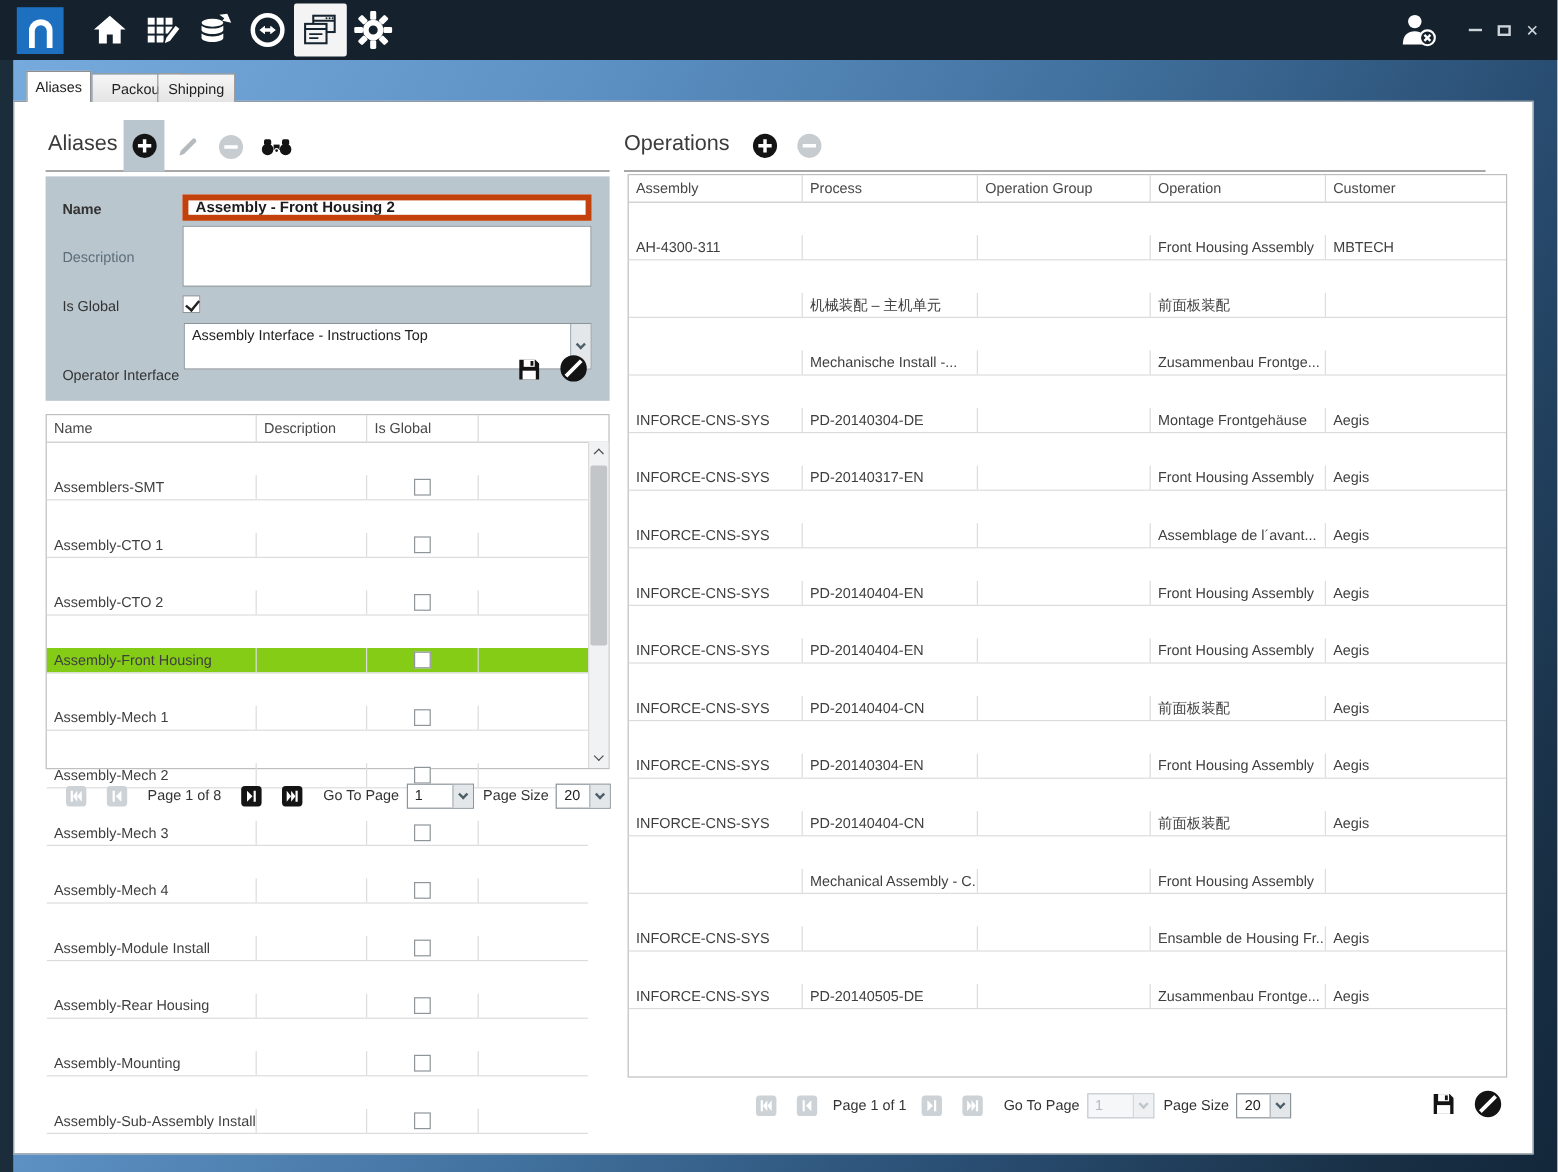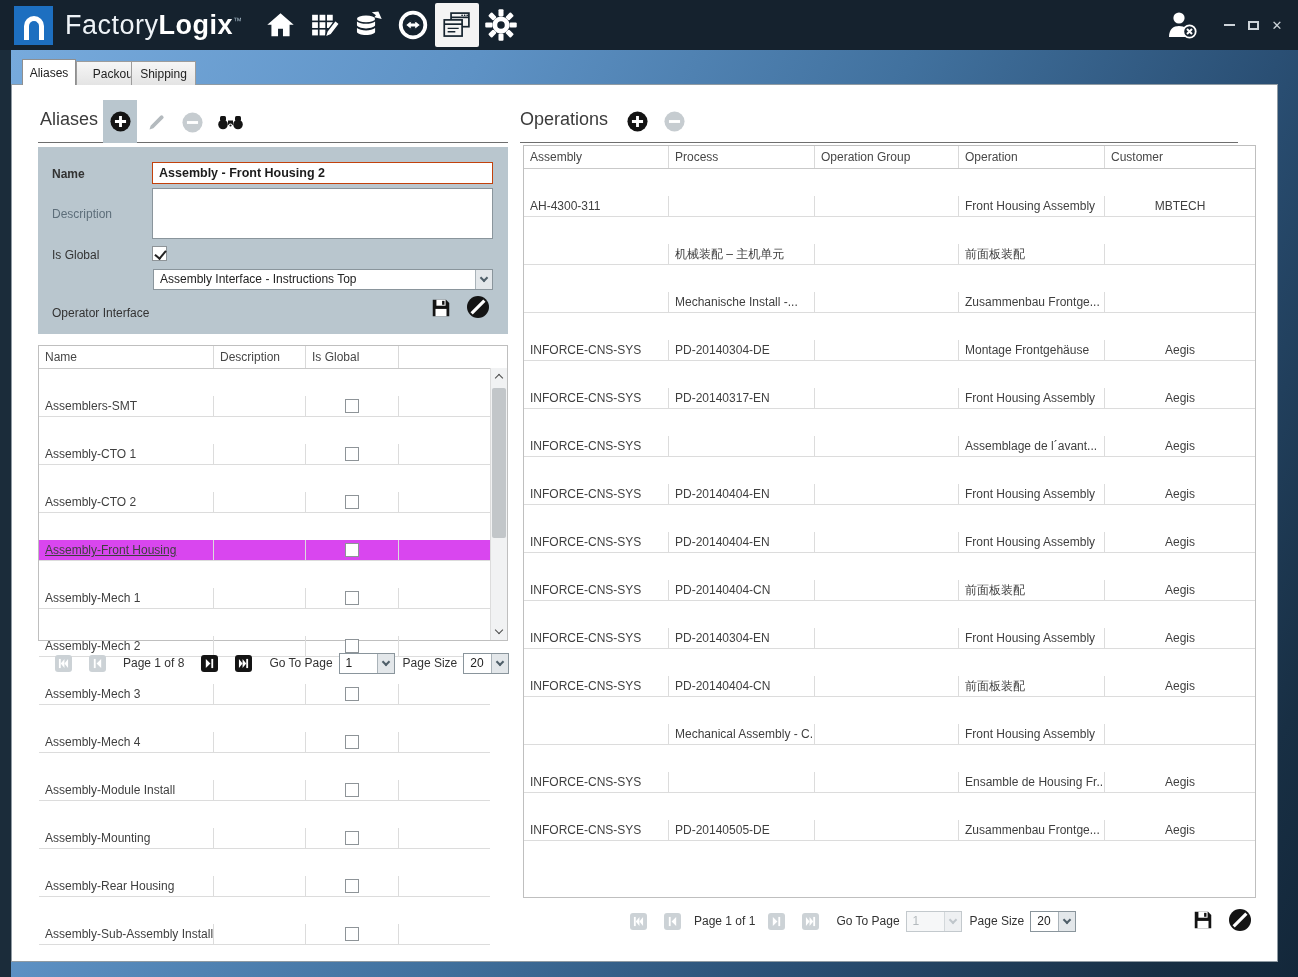--- a/index.html
+++ b/index.html
@@ -39,41 +39,41 @@
   .sec-title { position:absolute; font-size:18px; color:#3b3b3b; }
   .hr { position:absolute; height:1px; background:#6e6e6e; }
   .tool-circle { width:23px; height:23px; display:inline-block; }
   .add-tab { position:absolute; left:103px; top:100px; width:34px; height:43px; background:#b9c6ce; display:flex; align-items:center; justify-content:center; cursor:pointer; z-index:2; }
   .toolbtn { position:absolute; cursor:pointer; display:flex; align-items:center; justify-content:center; }
 
   
   .alias-form { position:absolute; left:38px; top:147px; width:470px; height:187px; background:#b9c6ce; }
   .flabel { position:absolute; font-size:12px; color:#333; }
   .flabel.dim { color:#5d6e7a; }
-  .fname-input { position:absolute; left:114px; top:15px; width:341px; height:22px; border:1px solid #c2410c; font-family:"Liberation Sans",sans-serif; font-size:12.5px; font-weight:bold; color:#1c1c1c; padding:0 6px; background:#fff; }
+  .fname-input { position:absolute; left:114px; top:15px; width:341px; height:22px; border:5px solid #c2410c; font-family:"Liberation Sans",sans-serif; font-size:12.5px; font-weight:bold; color:#1c1c1c; padding:0 6px; background:#fff; }
   .fdesc { position:absolute; left:114px; top:41px; width:341px; height:51px; border:1px solid #8a959c; background:#fff; resize:none; font-family:"Liberation Sans",sans-serif; font-size:12px; padding:3px 6px; }
   .cb { width:15px; height:15px; border:1px solid #8e9498; background:#fff; display:inline-block; position:relative; cursor:pointer; }
   .cb.checked::after { content:""; position:absolute; left:4px; top:1px; width:5px; height:9px; border:solid #222; border-width:0 2px 2px 0; transform:rotate(40deg); }
   .combo { background:#fff; border:1px solid #8a959c; display:flex; align-items:stretch; font-size:12px; color:#222; cursor:pointer; }
   .combo .val { flex:1; padding:2px 6px; overflow:hidden; white-space:nowrap; }
   .combo .dd { width:17px; background:#e3e7ea; border-left:1px solid #aab3b9; display:flex; align-items:center; justify-content:center; }
   .chev { width:6px; height:6px; border-right:2px solid #4f5f69; border-bottom:2px solid #4f5f69; transform:rotate(45deg); margin-top:-3px; }
   .combo.disabled { border-color:#c3c9cd; background:#f6f7f8; color:#b3b9bd; }
   .combo.disabled .dd { background:#eef0f2; border-color:#d3d8db; }
   .combo.disabled .chev { border-color:#bfc6cb; }
 
   
   .grid { position:absolute; background:#fff; border:1px solid #bfbfbf; font-size:12px; color:#3f3f3f; }
   .ghead { display:grid; border-bottom:1px solid #c9c9c9; color:#474747; }
   .ghead > div { padding:3px 6px; line-height:16px; border-right:1px solid #d9d9d9; overflow:hidden; white-space:nowrap; }
   .ghead > div:last-child { border-right:none; }
   .grow { display:grid; border-bottom:1px solid #dcdcdc; height:21px;margin-top:27px; }
   .grow > div { padding:0 6px; line-height:20px; border-right:1px solid #dcdcdc; overflow:hidden; white-space:nowrap; }
-  .grow > div:last-child { border-right:none;text-align:center; }
-  .grow.selected { background:#d946ef;text-decoration:underline; }
+  .grow > div:last-child { border-right:none; }
+  .grow.selected { background:#84cc16; }
   .alias-grid .ghead { grid-template-columns:175px 92px 93px auto; }
   .alias-grid .grow { grid-template-columns:175px 92px 93px 76px; }
   .glob-cell { display:flex; align-items:center; justify-content:center; }
   .glob-cell .cb { width:14px; height:14px; }
   .ops-grid .ghead, .ops-grid .grow { grid-template-columns:145px 146px 144px 146px auto; }
 
   
   .vscroll { position:absolute; right:0; top:22px; bottom:0; width:17px; background:#f1f2f3; border-left:1px solid #dcdcdc; }
   .sb-btn { position:absolute; left:0; width:16px; height:17px; display:flex; align-items:center; justify-content:center; cursor:pointer; }
   .sb-up { top:0; } .sb-down { bottom:0; }
@@ -96,23 +96,20 @@
 </style>
 </head>
 <body>
 
 <div id="window" data-interactable="false">
 
   <div class="titlebar" data-interactable="false">
     <div class="logo-box" data-interactable="false">
         <div class="logo-n"></div>
       </div>
-    <div class="brand" data-interactable="false">
-      <span class="light" data-interactable="false">Factory</span><span class="bold" data-interactable="false">Logix</span><sup data-interactable="false">™</sup>
-    </div>
     <div class="nav" data-interactable="false">
       <div class="nav-item" data-interactable="true">
         <svg width="33" height="33" viewBox="0 0 40 40" data-interactable="false">
             <path d="M20 5 4 19h5v14h8v-9h6v9h8V19h5z" fill="#fff"></path>
           </svg>
       </div>
       <div class="nav-item" data-interactable="true">
         <svg width="33" height="33" viewBox="0 0 40 40" data-interactable="false">
           <g fill="#fff">
               <rect x="5" y="7" width="7" height="7"></rect>
@@ -244,21 +241,21 @@
   <div class="hr" style="left:38px; top:142px; width:470px;" data-interactable="false"></div>
 
   <div class="alias-form" data-interactable="false">
     <div class="flabel" style="left:14px; top:20px; font-weight:bold;" data-interactable="false">Name</div>
     <input class="fname-input" type="text" data-interactable="true" value="Assembly - Front Housing 2" style="">
     <div class="flabel dim" style="left:14px; top:60px;" data-interactable="false">Description</div>
     <textarea class="fdesc" data-interactable="true" style=""></textarea>
     <div class="flabel" style="left:14px; top:101px;" data-interactable="false">Is Global</div>
     <span class="cb checked" style="position:absolute; left:114px; top:99px;" data-interactable="true" id="form-isglobal-cb"></span>
     <div class="flabel" style="left:14px; top:127px;margin-top:32px;" data-interactable="false">Operator Interface</div>
-    <div class="combo" style="position:absolute; left:115px; top:122px; width:340px; height:21px;" data-interactable="true">
+    <div class="combo" style="position:absolute; left:115px; top:122px; width:340px; height:39px;" data-interactable="true">
       <span class="val" data-interactable="false">Assembly Interface - Instructions Top</span>
       <span class="dd" data-interactable="true">
           <span class="chev" data-interactable="false"></span>
         </span>
     </div>
     <div class="toolbtn" style="left:392px; top:150px;" data-interactable="true">
       <svg width="22" height="22" viewBox="0 0 24 24" data-interactable="false">
         <path d="M3 3h14.5L21 6.5V21H3z" fill="#141414"></path>
           <rect x="7" y="3" width="10" height="6.5" fill="#fff"></rect>
           <rect x="13.2" y="4.2" width="2.6" height="4.3" fill="#141414"></rect>
@@ -347,29 +344,29 @@
   </div>
         <div class="grow" data-interactable="true">
     <div data-interactable="false">Assembly-Module Install</div>
     <div data-interactable="false"></div>
     <div class="glob-cell" data-interactable="false">
             <span class="cb" data-interactable="true"></span>
           </div>
     <div data-interactable="false"></div>
   </div>
         <div class="grow" data-interactable="true">
+    <div data-interactable="false">Assembly-Rear Housing</div>
+    <div data-interactable="false"></div>
+    <div class="glob-cell" data-interactable="false">
+            <span class="cb" data-interactable="true"></span>
+          </div>
+    <div data-interactable="false"></div>
+  </div>
+        <div class="grow" data-interactable="true">
     <div data-interactable="false">Assembly-Mounting</div>
-    <div data-interactable="false"></div>
-    <div class="glob-cell" data-interactable="false">
-            <span class="cb" data-interactable="true"></span>
-          </div>
-    <div data-interactable="false"></div>
-  </div>
-        <div class="grow" data-interactable="true">
-    <div data-interactable="false">Assembly-Rear Housing</div>
     <div data-interactable="false"></div>
     <div class="glob-cell" data-interactable="false">
             <span class="cb" data-interactable="true"></span>
           </div>
     <div data-interactable="false"></div>
   </div>
         <div class="grow" data-interactable="true">
     <div data-interactable="false">Assembly-Sub-Assembly Install</div>
     <div data-interactable="false"></div>
     <div class="glob-cell" data-interactable="false">

